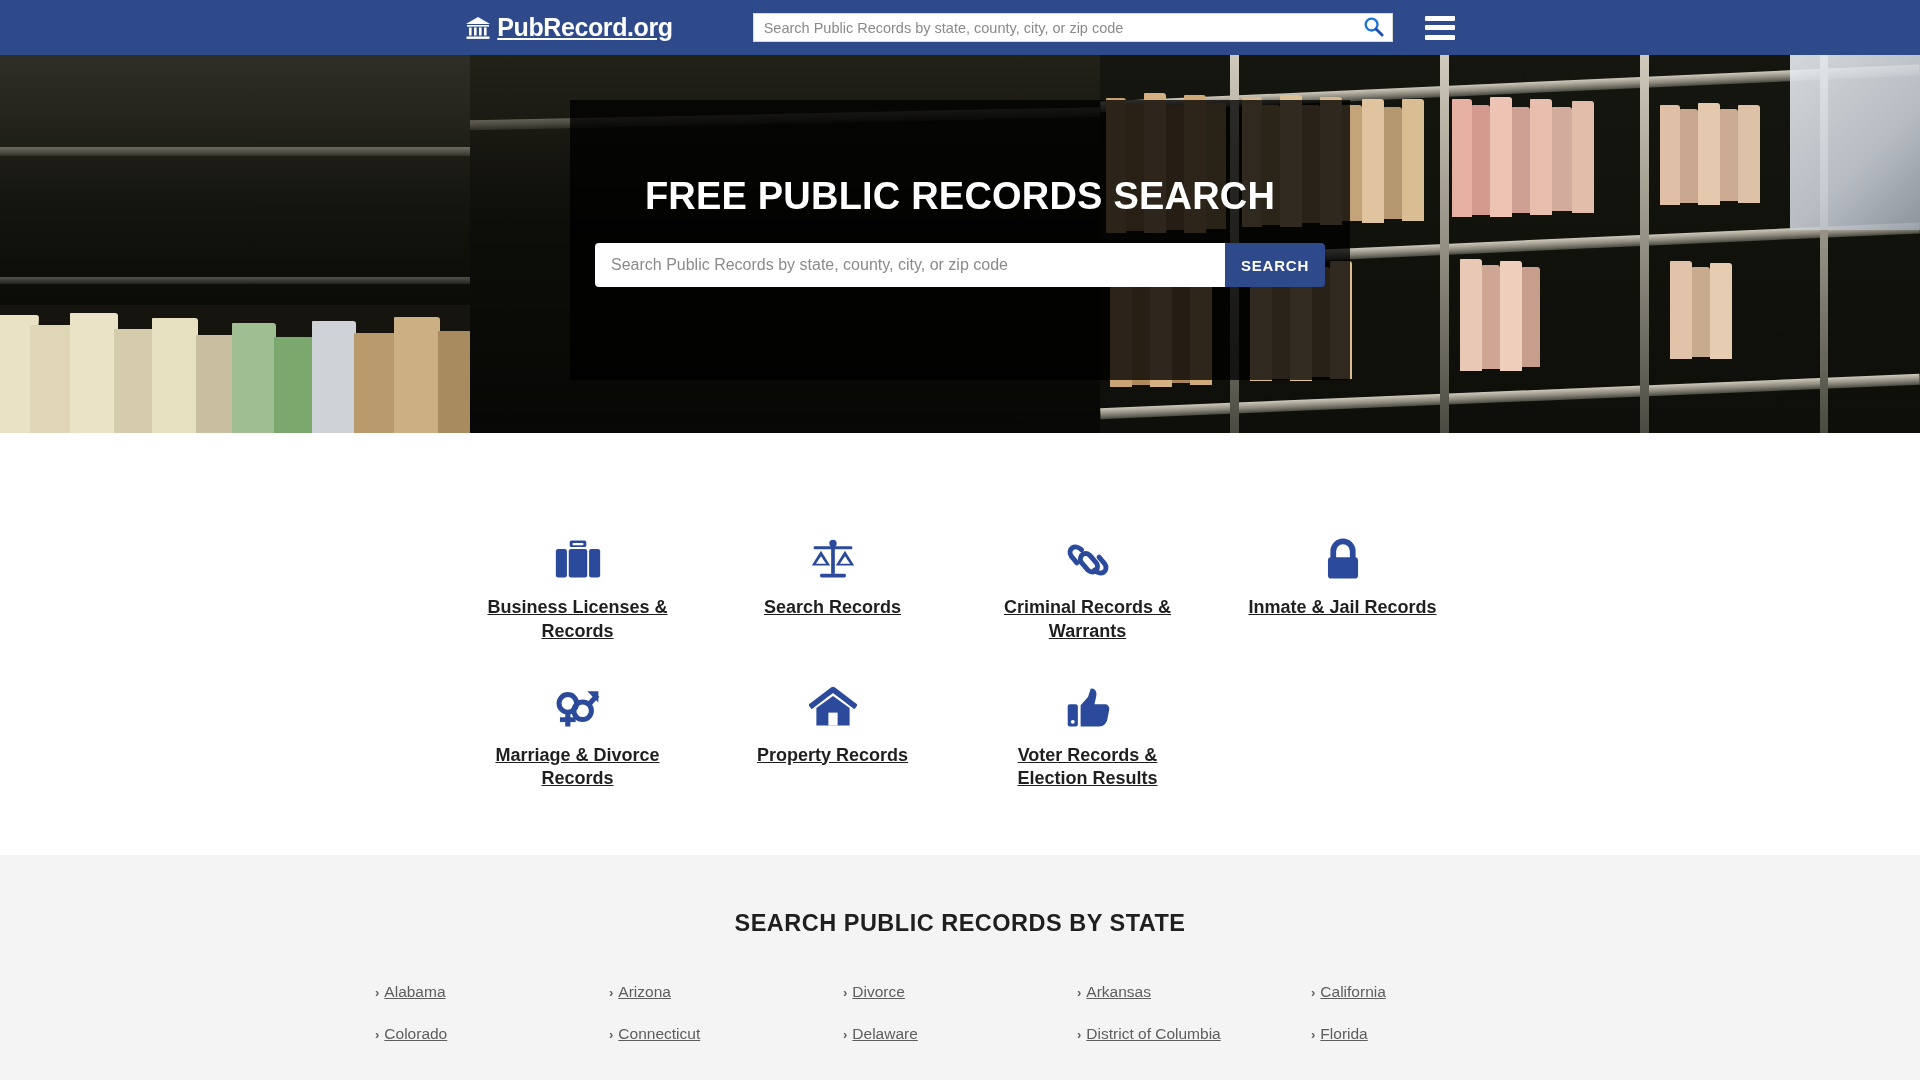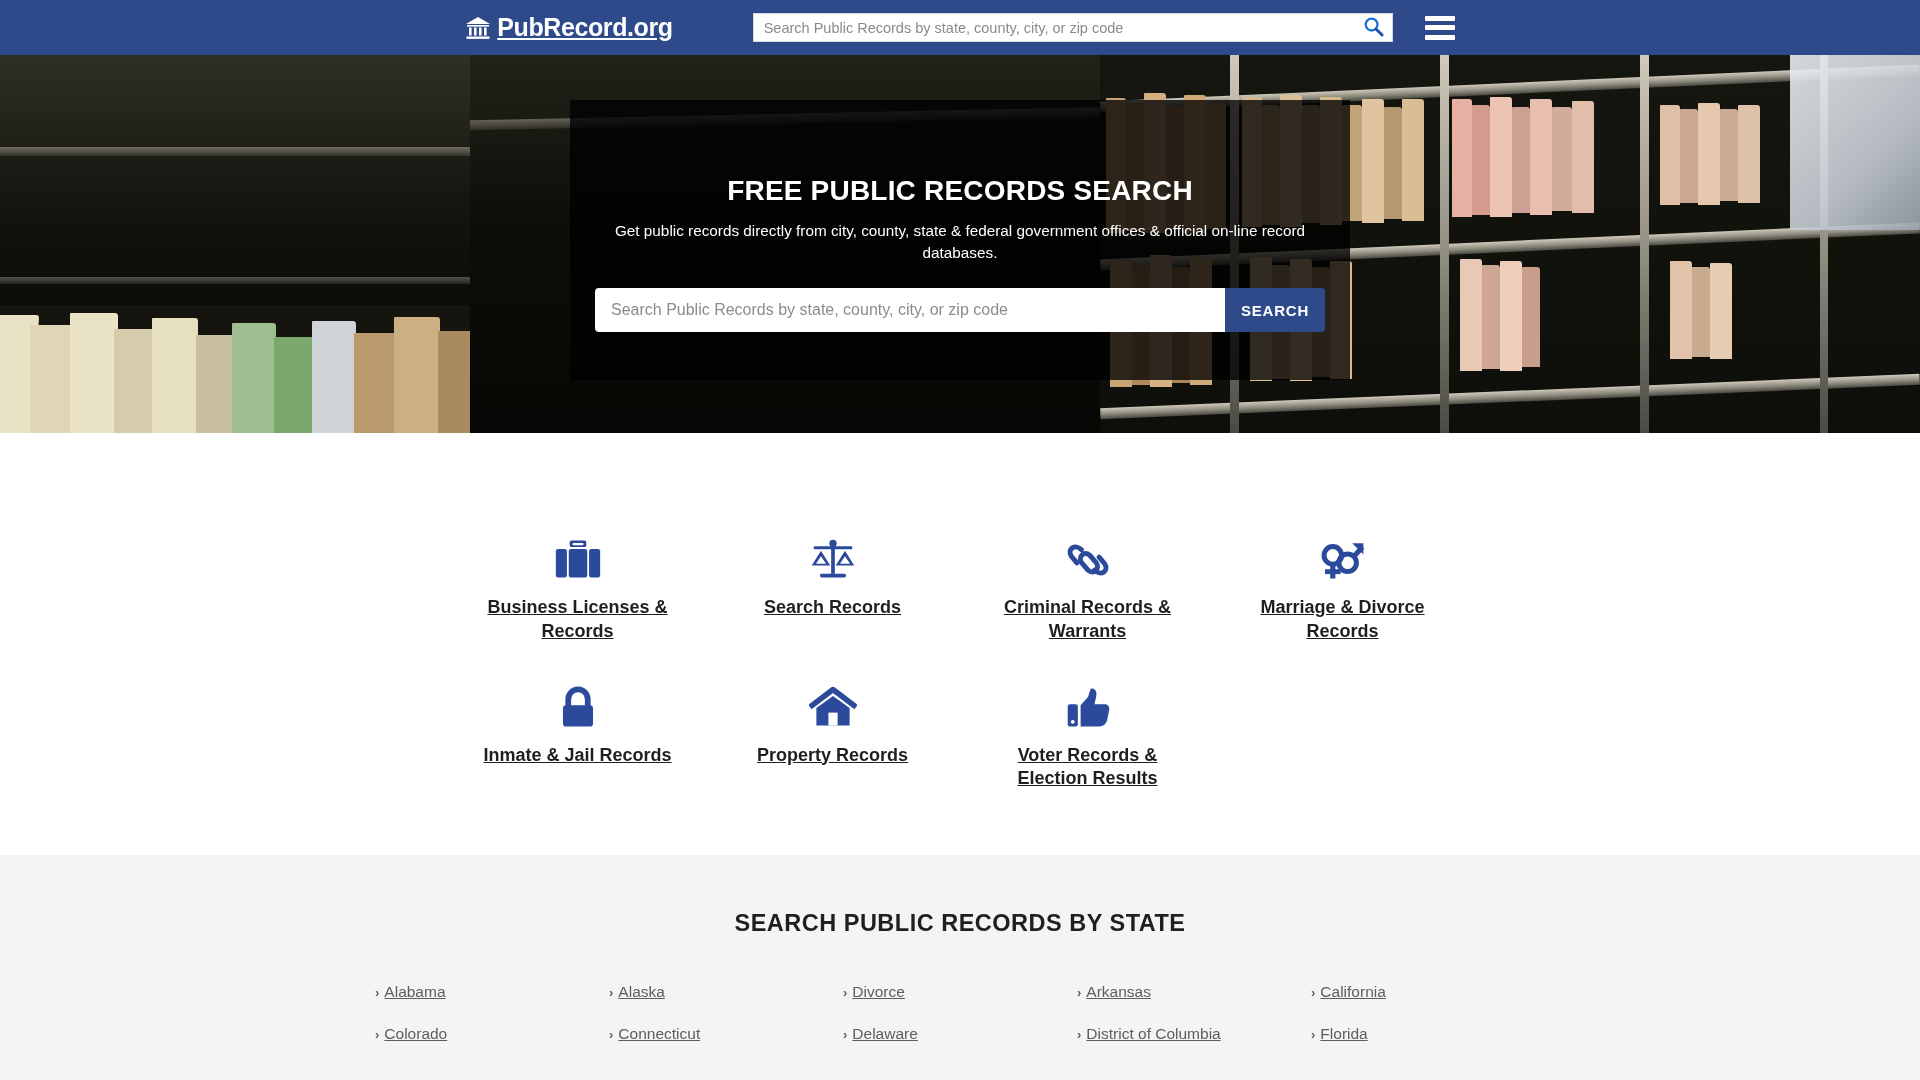--- a/index.html
+++ b/index.html
@@ -110,21 +110,21 @@
     width: 780px;
     height: 280px;
     background: rgba(0,0,0,0.78);
     display: flex;
     flex-direction: column;
     align-items: center;
     padding-top: 75px;
   }
   .hero-title {
     color: #ffffff;
-    font-size: 28px;
+    font-size: 38px;
     font-weight: bold;
     letter-spacing: 0.2px;
     text-align: left;
   }
   .hero-sub {
     color: #ffffff;
     font-size: 15.3px;
     line-height: 1.42;
     text-align: center;
     margin-top: 13px;
@@ -338,21 +338,20 @@
     <div class="folder" style="left:1522px;bottom:66px;width:18px;height:100px;background:#c79e8c;"></div>
     <div class="folder" style="left:1670px;bottom:74px;width:22px;height:98px;background:#e0c3a8;"></div>
     <div class="folder" style="left:1692px;bottom:76px;width:18px;height:90px;background:#c8aa8f;"></div>
     <div class="folder" style="left:1710px;bottom:74px;width:22px;height:96px;background:#e6cdb2;"></div>
 
     <div class="shelf-unit" style="left:1790px;top:0;width:130px;height:175px;background:linear-gradient(135deg,#e9edf1 0%,#c8ced6 60%,#9aa2ab 100%);opacity:.9;"></div>
   </div>
 
   <div class="hero-overlay">
     <div class="hero-title">FREE PUBLIC RECORDS SEARCH</div>
-    <div class="hero-sub">Get public records directly from city, county, state &amp; federal government offices &amp; official on-line record databases.</div>
     <div class="hero-search">
       <input type="text" placeholder="Search Public Records by state, county, city, or zip code" style="">
       <button class="hero-search-btn">SEARCH</button>
     </div>
   </div>
 </div>
 
 <div class="types-section">
   <div class="types-grid">
 
@@ -393,44 +392,44 @@
             <path d="M33 34 C40 41, 49 35, 44 27 L38 20"></path>
             <path d="M20 27 C14 21, 21 12, 28 18 L34 25 C40 31, 33 40, 26 34 Z"></path>
           </g>
         </svg>
       </span>
       <span class="type-label">Criminal Records &amp; Warrants</span>
     </a>
 
     <a class="type-card" href="#">
       <span class="type-icon">
+        <svg viewBox="0 0 52 46" width="46" height="44" aria-hidden="true">
+          <path d="M15 22 V13 a11 11 0 0 1 22 0 V22" fill="none" stroke="#2b4a9b" stroke-width="6.5"></path>
+          <rect x="9" y="20" width="34" height="24" rx="3.5" fill="#2b4a9b"></rect>
+        </svg>
+      </span>
+      <span class="type-label">Inmate &amp; Jail Records</span>
+    </a>
+
+    <a class="type-card" href="#">
+      <span class="type-icon">
         <svg viewBox="0 0 54 46" width="50" height="44" aria-hidden="true">
           <circle cx="16" cy="18" r="9.5" fill="none" stroke="#2b4a9b" stroke-width="5.4"></circle>
           <rect x="13.2" y="27" width="5.6" height="16" fill="#2b4a9b"></rect>
           <rect x="7.5" y="33" width="17" height="5.2" fill="#2b4a9b"></rect>
           <circle cx="32" cy="26" r="9.5" fill="none" stroke="#2b4a9b" stroke-width="5.4"></circle>
           <line x1="38" y1="20" x2="48" y2="9" stroke="#2b4a9b" stroke-width="5.4"></line>
           <polygon points="49,5 49,17 37,5" fill="#2b4a9b"></polygon>
         </svg>
       </span>
       <span class="type-label">Marriage &amp; Divorce Records</span>
     </a>
 
     <a class="type-card" href="#">
       <span class="type-icon">
-        <svg viewBox="0 0 52 46" width="46" height="44" aria-hidden="true">
-          <path d="M15 22 V13 a11 11 0 0 1 22 0 V22" fill="none" stroke="#2b4a9b" stroke-width="6.5"></path>
-          <rect x="9" y="20" width="34" height="24" rx="3.5" fill="#2b4a9b"></rect>
-        </svg>
-      </span>
-      <span class="type-label">Inmate &amp; Jail Records</span>
-    </a>
-
-    <a class="type-card" href="#">
-      <span class="type-icon">
         <svg viewBox="0 0 52 46" width="48" height="44" aria-hidden="true">
           <path d="M1 22 L26 3 L51 22" fill="none" stroke="#2b4a9b" stroke-width="6" stroke-linejoin="round"></path>
           <path d="M8 23 L8 42 L44 42 L44 23 L26 10 Z" fill="#2b4a9b"></path>
           <rect x="21" y="28" width="10" height="14" fill="#ffffff"></rect>
         </svg>
       </span>
       <span class="type-label">Property Records</span>
     </a>
 
 
@@ -450,21 +449,21 @@
 
 <div class="states-section">
   <div class="section-title" style="color:#1f1f1f;">SEARCH PUBLIC RECORDS BY STATE</div>
   <div class="states-grid">
     <a class="state-link" href="#">
       <span class="state-chevron">›</span>
       <span class="state-name">Alabama</span>
       </a>
     <a class="state-link" href="#">
       <span class="state-chevron">›</span>
-      <span class="state-name">Alaska</span>
+      <span class="state-name">Arizona</span>
       </a>
     <a class="state-link" href="#">
       <span class="state-chevron">›</span>
       <span class="state-name">Divorce</span>
       </a>
     <a class="state-link" href="#">
       <span class="state-chevron">›</span>
       <span class="state-name">Arkansas</span>
       </a>
     <a class="state-link" href="#">

